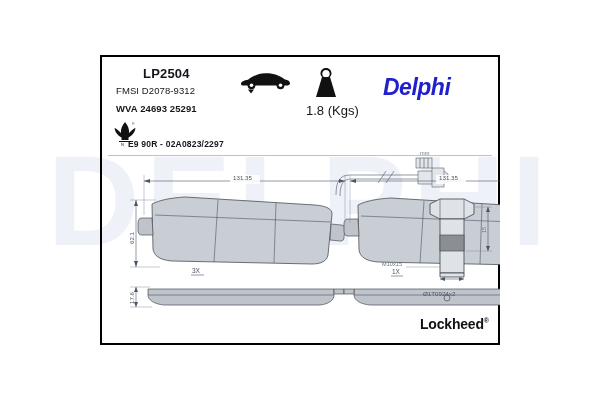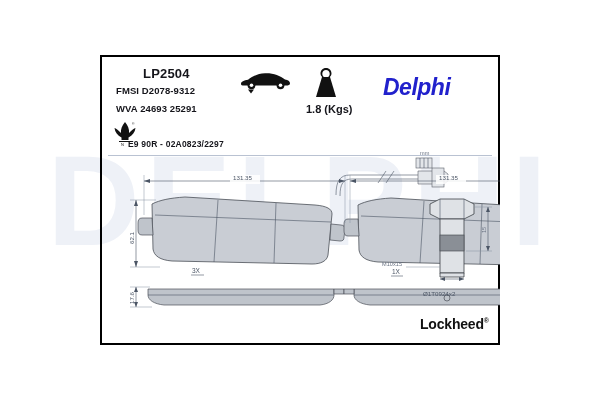--- a/index.html
+++ b/index.html
@@ -65,21 +65,21 @@
     left: 116px; top: 66px;
     font-size: 13px;
     font-weight: bold;
     color: #15151b;
     letter-spacing: 0.2px;
     margin-left: 27px;
   }
   .fmsi {
     left: 116px; top: 85px;
     font-size: 9.5px;
-    font-weight: bold;
+    font-weight: normal;
     color: #15151b;
     letter-spacing: 0.1px;
   }
   .wva {
     left: 116px; top: 103px;
     font-size: 9.5px;
     font-weight: bold;
     color: #15151b;
     letter-spacing: 0.1px;
   }
@@ -97,22 +97,22 @@
   .car-icon {
     left: 238px; top: 68px;
     width: 54px; height: 26px;
   }
   .weight-icon {
     left: 311px; top: 66px;
     width: 30px; height: 34px;
   }
   .weight-label {
     left: 306px; top: 103px;
-    font-size: 11px;
-    font-weight: bold;
+    font-size: 13px;
+    font-weight: normal;
     color: #15151b;
   }
   .brand-delphi {
     left: 383px; top: 74px;
     font-size: 23px;
     font-weight: bold;
     font-style: italic;
     color: #2121cc;
     letter-spacing: -0.5px;
   }

